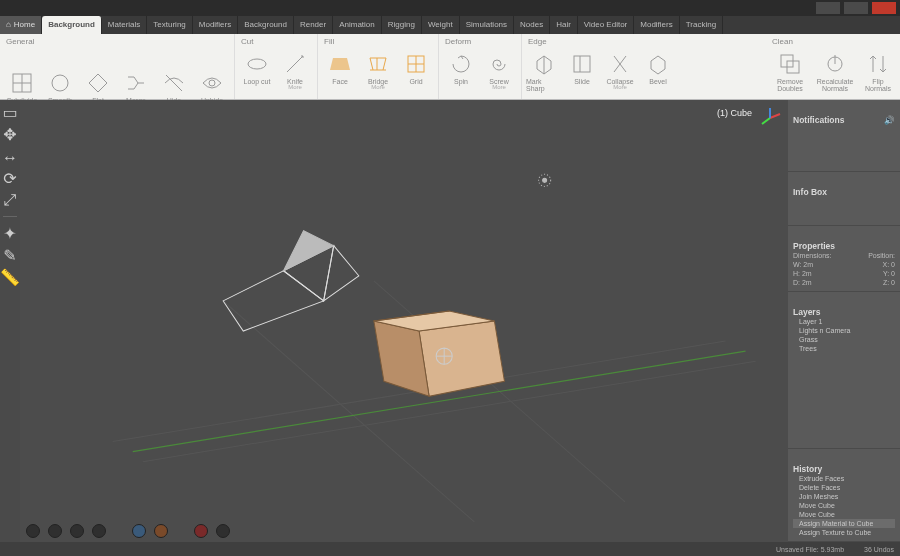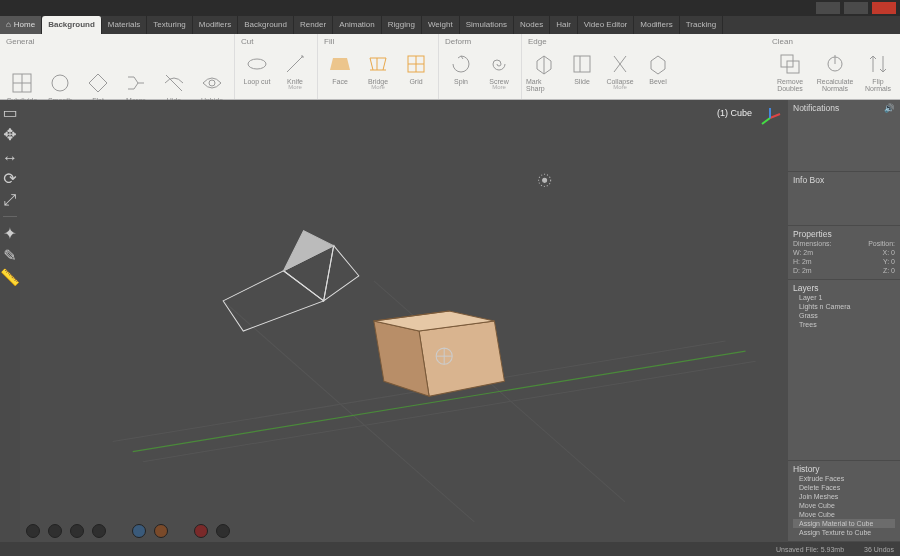--- a/index.html
+++ b/index.html
@@ -29,21 +29,21 @@
   .ltoolbar .sep { width:14px; height:1px; background:#666; margin:2px 0;}
   .viewport { flex:1; background:#4c4c4c; position:relative; overflow:hidden;}
   .vp-obj-label { position:absolute; top:8px; right:36px; color:#eee; font-size:9px;}
   .axis-gizmo { position:absolute; top:6px; right:6px; width:24px; height:24px;}
   .statusbar { height:14px; background:#3f3f3f; color:#aaa; font-size:7px; display:flex; align-items:center; justify-content:flex-end; padding:0 6px; gap:20px;}
   .botbar { position:absolute; left:6px; bottom:2px; height:18px; display:flex; align-items:center; gap:8px;}
   .botbar .bb { width:14px; height:14px; border-radius:50%; background:#2f2f2f; border:1px solid #222; cursor:pointer;}
   .rpanel { width:112px; background:#5a5a5a; display:flex; flex-direction:column; color:#ccc; font-size:8px; }
   .rpanel .section { border-bottom:1px solid #4a4a4a; padding:3px 5px 4px 5px; }
   .rpanel .section.flexgrow { flex:1 0 auto; }
-  .rpanel .shead { font-size:8.5px; font-weight:400; color:#d8d8d8; display:flex; justify-content:space-between; align-items:center;}
+  .rpanel .shead { font-size:8.5px; font-weight:700; color:#d8d8d8; display:flex; justify-content:space-between; align-items:center;margin-top:12px;}
   .rpanel .prow { display:flex; justify-content:space-between; font-size:7px; color:#bbb; padding:1px 0;}
   .rpanel .litem { font-size:7px; color:#c8c8c8; padding:1px 0 1px 6px; cursor:pointer;}
   .rpanel .litem.sel { background:#6c6c6c;}
   .viewport svg.scene { position:absolute; inset:0; width:100%; height:100%; }
 </style>
 </head>
 <body>
 
 <div class="app">
 

